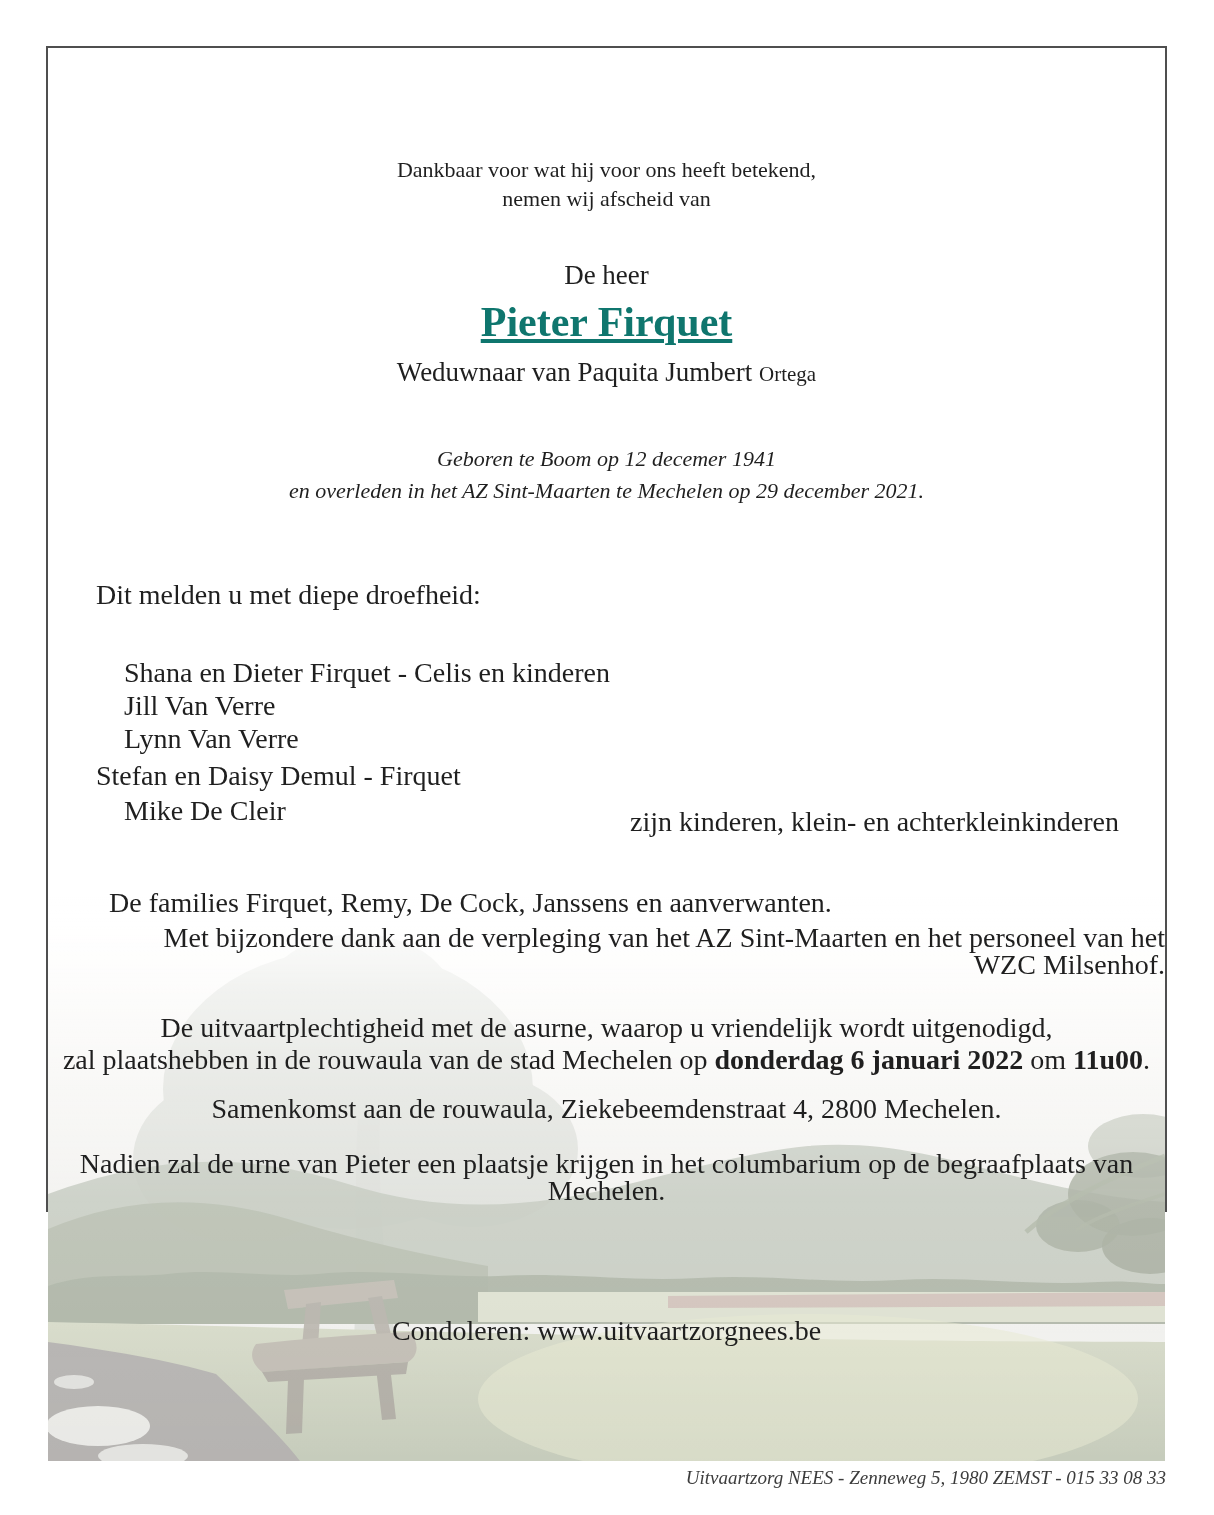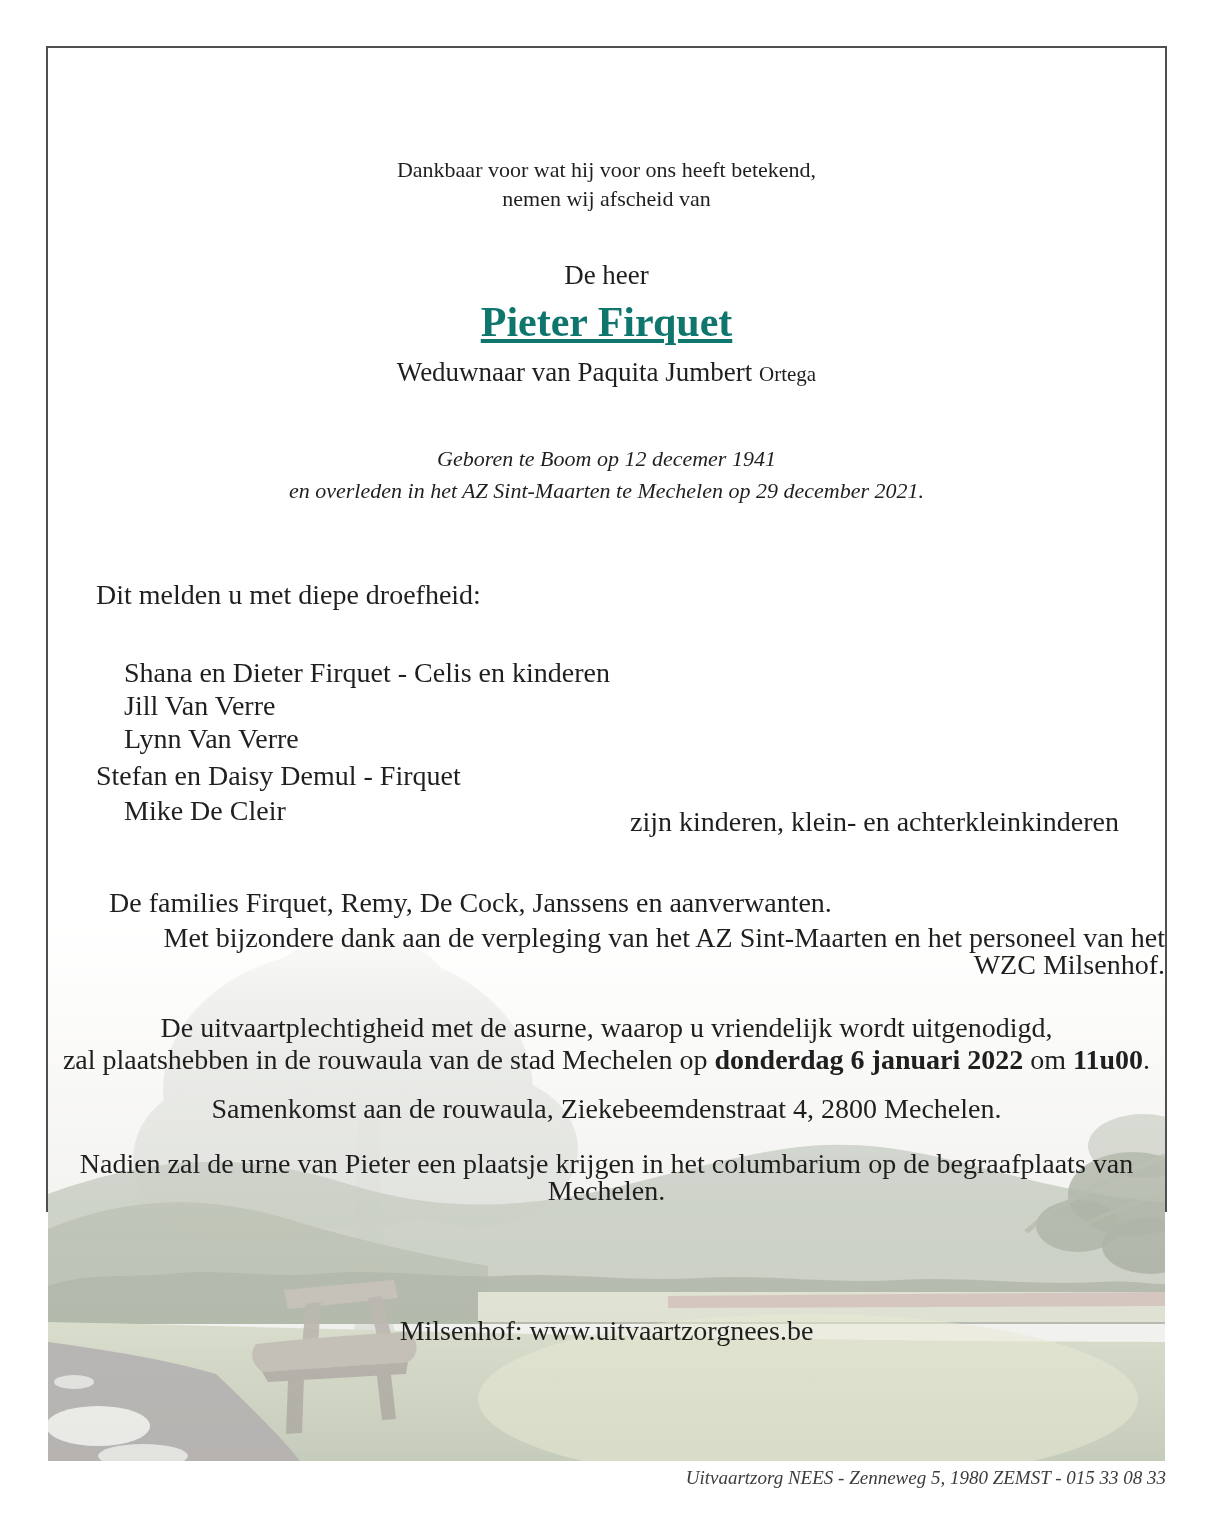--- a/index.html
+++ b/index.html
@@ -161,17 +161,17 @@
 
   <div class="abs center body-text ceremony">
     <div>De uitvaartplechtigheid met de asurne, waarop u vriendelijk wordt uitgenodigd,</div>
     <div><span>zal plaatshebben in de rouwaula van de stad Mechelen op </span><b>donderdag 6 januari 2022</b><span> om </span><b>11u00</b><span>.</span></div>
   </div>
 
   <div class="abs center body-text gathering">Samenkomst aan de rouwaula, Ziekebeemdenstraat 4, 2800 Mechelen.</div>
   <div class="abs center body-text columbarium">Nadien zal de urne van Pieter een plaatsje krijgen in het columbarium op de begraafplaats van Mechelen.</div>
 
 
-  <div class="abs center body-text condolence"><span>Milsenhof: </span><span>www.uitvaartzorgnees.be</span></div>
+  <div class="abs center body-text condolence"><span>Condoleren: </span><span>www.uitvaartzorgnees.be</span></div>
 
 </div>
 
 <div class="page-footer">Uitvaartzorg NEES - Zenneweg 5, 1980 ZEMST - 015 33 08 33</div>
 
 </body></html>

